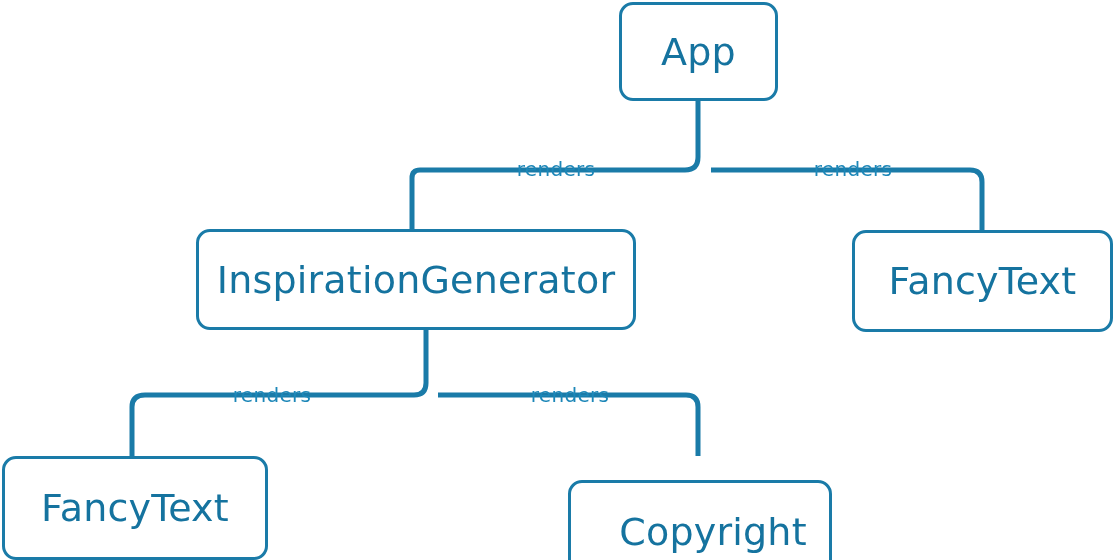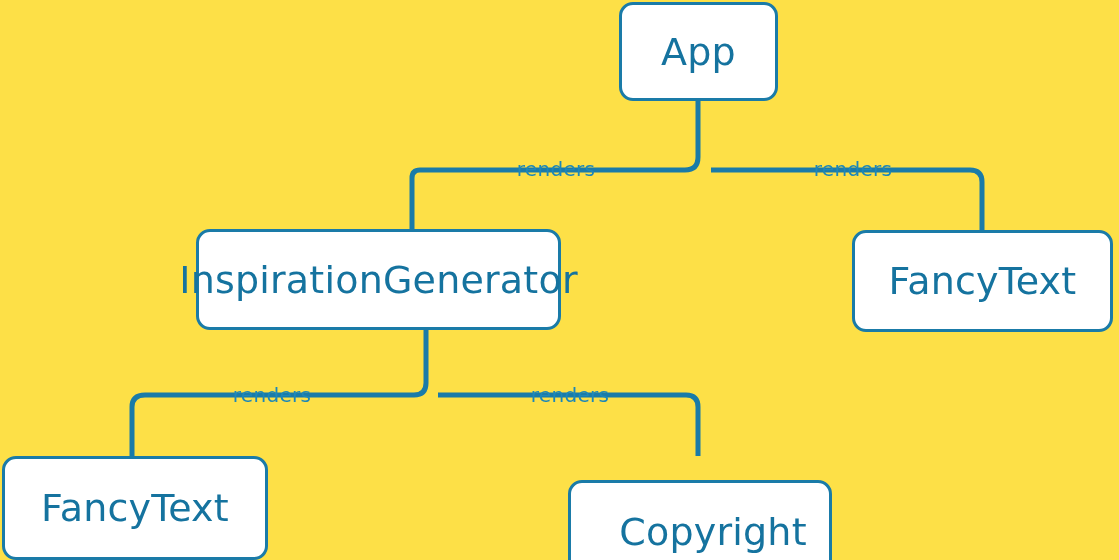--- a/index.html
+++ b/index.html
@@ -4,21 +4,21 @@
 <style>
   html, body {
     margin: 0;
     padding: 0;
     background: #4a7050;
   }
   #canvas {
     position: relative;
     width: 1119px;
     height: 560px;
-    background: #fde047;
+    background: #ffffff;
     overflow: hidden;
     font-family: "DejaVu Sans", sans-serif;
   }
   #edges {
     position: absolute;
     left: 0;
     top: 0;
     width: 1119px;
     height: 560px;
   }
@@ -64,21 +64,21 @@
       <path d="M 426,330 L 426,383 Q 426,395 414,395 L 145,395 Q 132,395 132,407 L 132,456"></path>
 
       <path d="M 438,395 L 686,395 Q 698,395 698,407 L 698,456"></path>
     </g>
   </svg>
 
   <div class="node" style="left:619px; top:2px; width:159px; height:99px;">
     <span>App</span>
   </div>
 
-  <div class="node" style="left:196px; top:229px; width:365px; height:101px;">
+  <div class="node" style="left:196px; top:229px; width:440px; height:101px;">
     <span>InspirationGenerator</span>
   </div>
 
   <div class="node" style="left:852px; top:230px; width:261px; height:102px;">
     <span>FancyText</span>
   </div>
 
   <div class="node" style="left:2px; top:456px; width:266px; height:104px; border-bottom-left-radius:14px; border-bottom-right-radius:14px;">
     <span>FancyText</span>
   </div>

